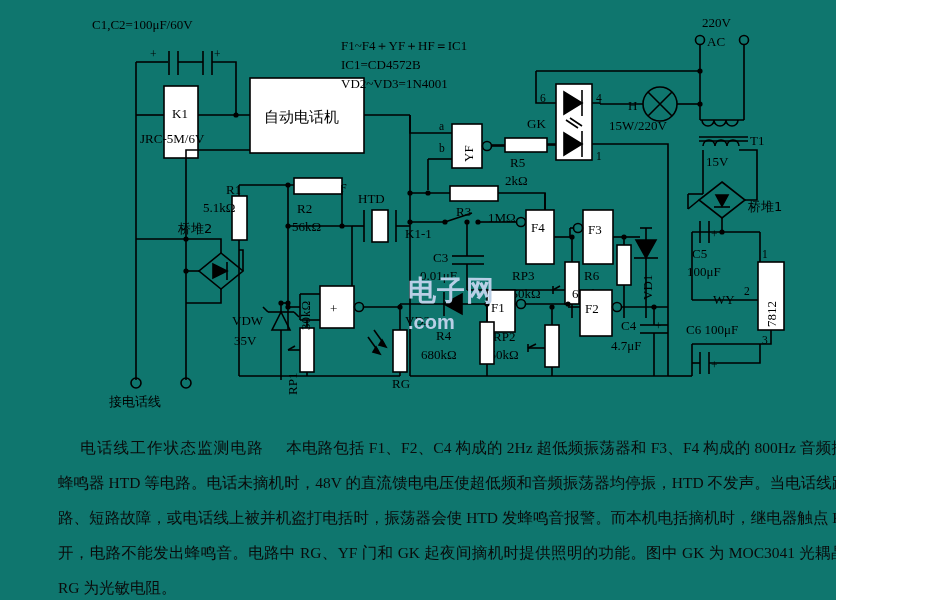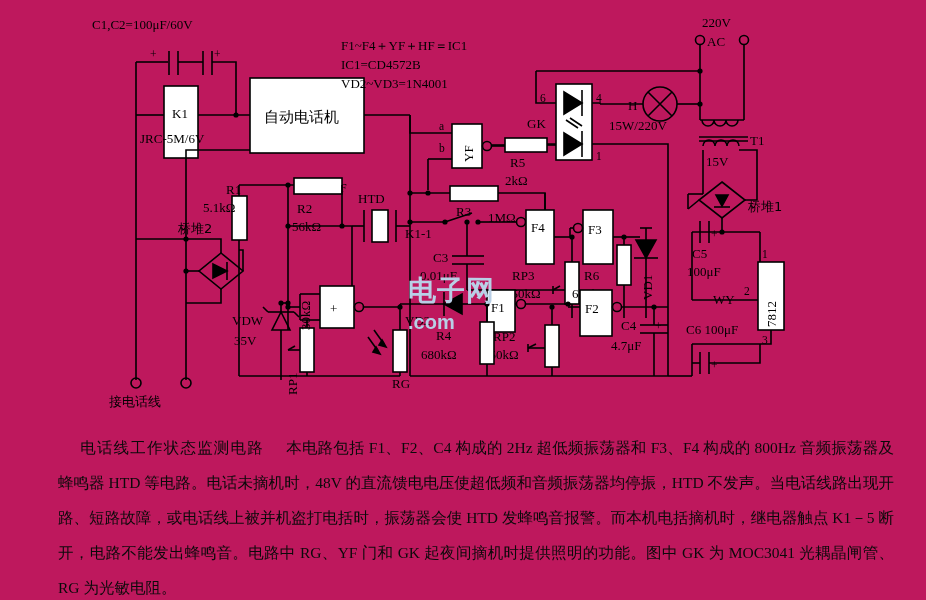--- a/index.html
+++ b/index.html
@@ -7,24 +7,24 @@
     margin: 0;
     padding: 0;
     background: #ffffff;
   }
   body {
     font-family: "Liberation Serif", "DejaVu Serif", serif;
     color: #000;
   }
   #page {
     position: relative;
-    width: 926px;
+    width: 836px;
     height: 600px;
     overflow: hidden;
-    background: #be185d;
+    background: #0f766e;
   }
   #circuit-svg {
     position: absolute;
     left: 0;
     top: 0;
     width: 926px;
     height: 420px;
   }
   .wm {
     position: absolute;

